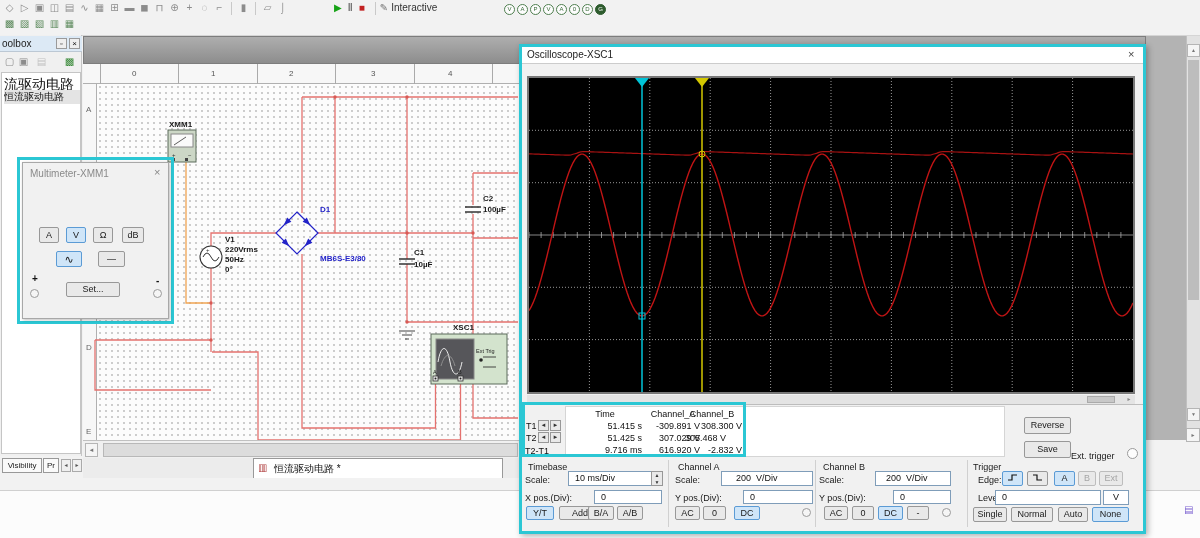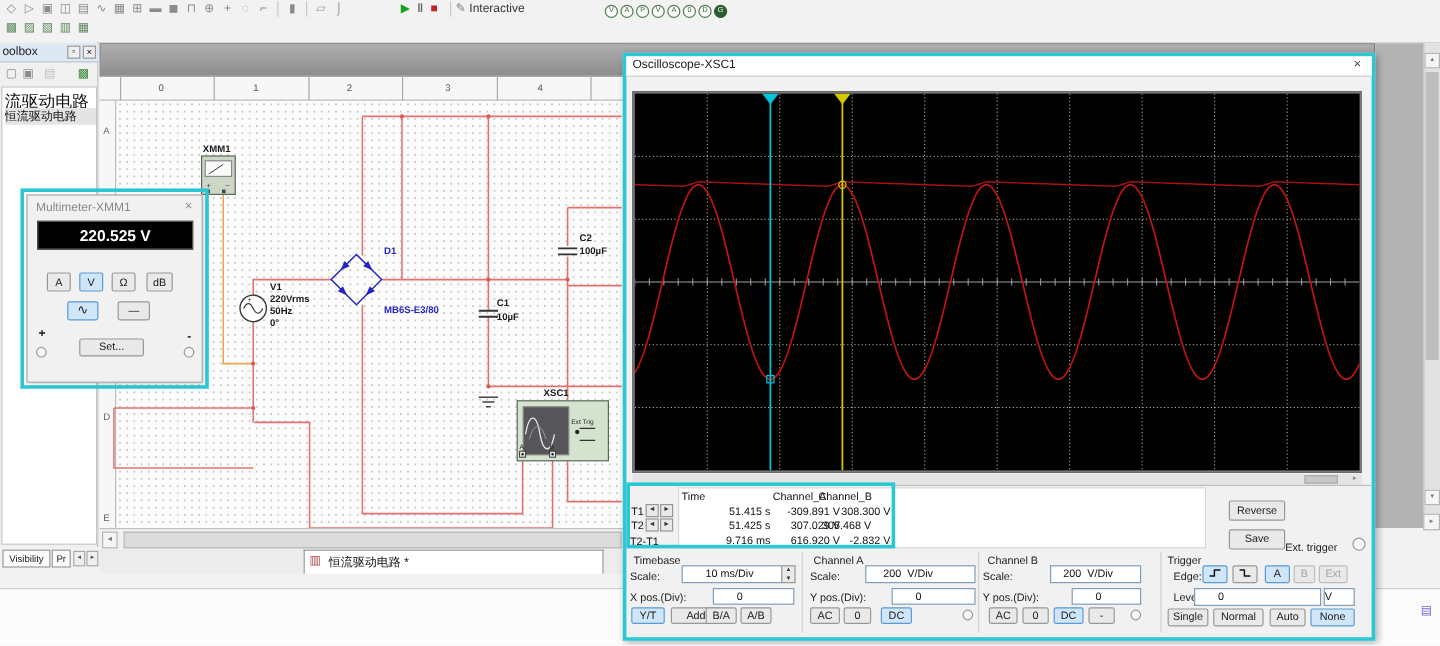--- a/index.html
+++ b/index.html
@@ -7,26 +7,26 @@
 .page{position:relative;width:1200px;height:538px;background:#f2f2f2;overflow:hidden;font-size:10px;color:#111}
 .abs{position:absolute}
 .tbicon{display:inline-block;width:13px;height:13px;margin:0 1px;text-align:center;line-height:13px;font-size:10px;color:#8c8c8c}
 .tbicon.grn{color:#5d8a5d}
 .sep{display:inline-block;width:1px;height:13px;background:#c9c9c9;margin:0 4px;vertical-align:middle}
 .probe{display:inline-block;width:11px;height:11px;border:1px solid #4f7f4f;border-radius:50%;font-size:6px;line-height:9px;text-align:center;color:#3a6a3a;margin:0 1px;background:#fdfdfd}
 .probe.dark{background:#2e5c2e;color:#fff;border-color:#2e5c2e}
 .btn{position:absolute;background:#e9e9e9;border:1px solid #989898;border-radius:2px;font-size:9px;text-align:center;color:#1a1a1a;line-height:12px;overflow:hidden}
 .btn.sel{background:#cfe5f8;border-color:#5b9bd5}
 .btn.dis{color:#a6a6a6;border-color:#bdbdbd}
-.inp{position:absolute;background:#fff;border:1px solid #7f9db9;font-size:9px;line-height:13px;padding-left:19px;white-space:pre;color:#111}
+.inp{position:absolute;background:#fff;border:1px solid #7f9db9;font-size:9px;line-height:13px;padding-left:6px;white-space:pre;color:#111}
 .lbl{position:absolute;font-size:9px;white-space:nowrap;color:#1a1a1a}
 .grpt{position:absolute;font-size:9px;color:#1a1a1a;white-space:nowrap}
 .cell{position:absolute;font-size:9px;color:#111;white-space:nowrap}
 .right{text-align:right}
-.center{}
+.center{text-align:center}
 .teal{border:3px solid #2bc7d4}
 .ring{position:absolute;border:1px solid #9a9a9a;border-radius:50%;background:#f5f5f5}
 .tick{position:absolute;width:1px;background:#aaa}
 .rnum{position:absolute;font-size:8px;color:#555}
 .rlet{position:absolute;font-size:8px;color:#666}
 .arrowbtn{position:absolute;width:11px;height:11px;background:#e9e9e9;border:1px solid #989898;font-size:6px;line-height:9px;text-align:center;color:#333}
 .spin{position:absolute;width:12px;height:15px;border:1px solid #989898;background:#e9e9e9;font-size:5px;line-height:7px;text-align:center;color:#333}
 </style>
 </head>
 <body>
@@ -186,21 +186,20 @@
   <div class="abs" style="left:1186px;top:428px;width:14px;height:14px;border:1px solid #b5b5b5;background:#f5f5f5;font-size:5px;line-height:12px;text-align:center;color:#777">►</div>
 
   <div class="abs" style="left:0;top:490px;width:1200px;height:48px;background:#fcfcfc;border-top:1px solid #d0d0d0">
     <span style="position:absolute;left:1184px;top:13px;font-size:10px;color:#7a5fd0">▤</span>
   </div>
 
   <div class="abs teal" style="left:17px;top:157px;width:157px;height:167px;background:transparent">
     <div class="abs" style="left:2px;top:2px;width:147px;height:157px;background:#f1f1f1;border:1px solid #a8a8a8;box-shadow:1px 1px 3px rgba(0,0,0,.25)">
       <span style="position:absolute;left:7px;top:5px;font-size:10px;color:#8a8a8a">Multimeter-XMM1</span>
       <span style="position:absolute;left:131px;top:3px;font-size:11px;color:#888">×</span>
-      <div style="position:absolute;left:8px;top:21px;width:130px;height:24px;background:#000;color:#fff;font-size:13px;font-weight:bold;text-align:center;line-height:24px;border:1px solid #555">220.525 V</div>
       <div class="btn" style="left:16px;top:64px;width:20px;height:16px;line-height:14px">A</div>
       <div class="btn sel" style="left:43px;top:64px;width:20px;height:16px;line-height:14px">V</div>
       <div class="btn" style="left:70px;top:64px;width:20px;height:16px;line-height:14px">Ω</div>
       <div class="btn" style="left:99px;top:64px;width:22px;height:16px;line-height:14px">dB</div>
       <div class="btn sel" style="left:33px;top:88px;width:26px;height:16px;font-size:11px;line-height:14px">∿</div>
       <div class="btn" style="left:75px;top:88px;width:27px;height:16px;line-height:14px">—</div>
       <span style="position:absolute;left:9px;top:110px;font-size:10px;font-weight:bold">+</span>
       <span style="position:absolute;left:133px;top:112px;font-size:10px;font-weight:bold">-</span>
       <div class="btn" style="left:43px;top:119px;width:54px;height:15px;line-height:13px">Set...</div>
       <div class="ring" style="left:7px;top:126px;width:9px;height:9px"></div>

